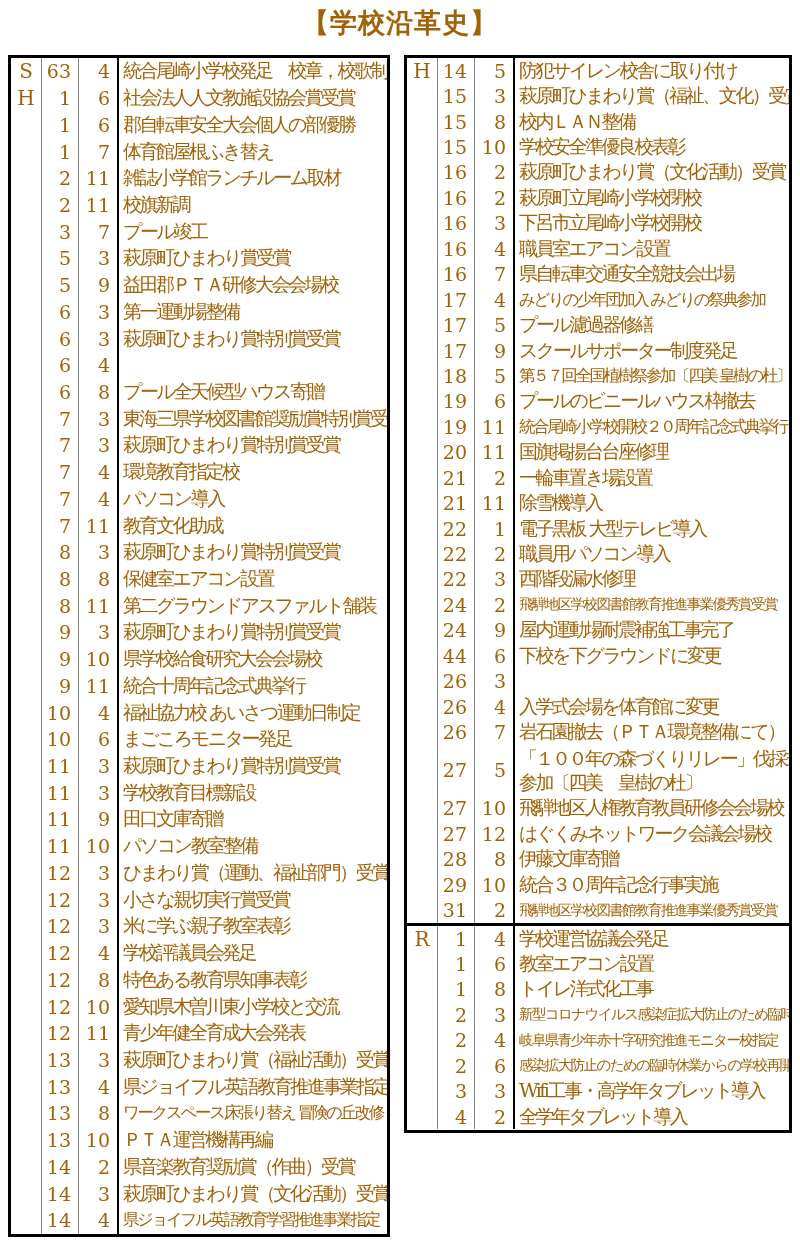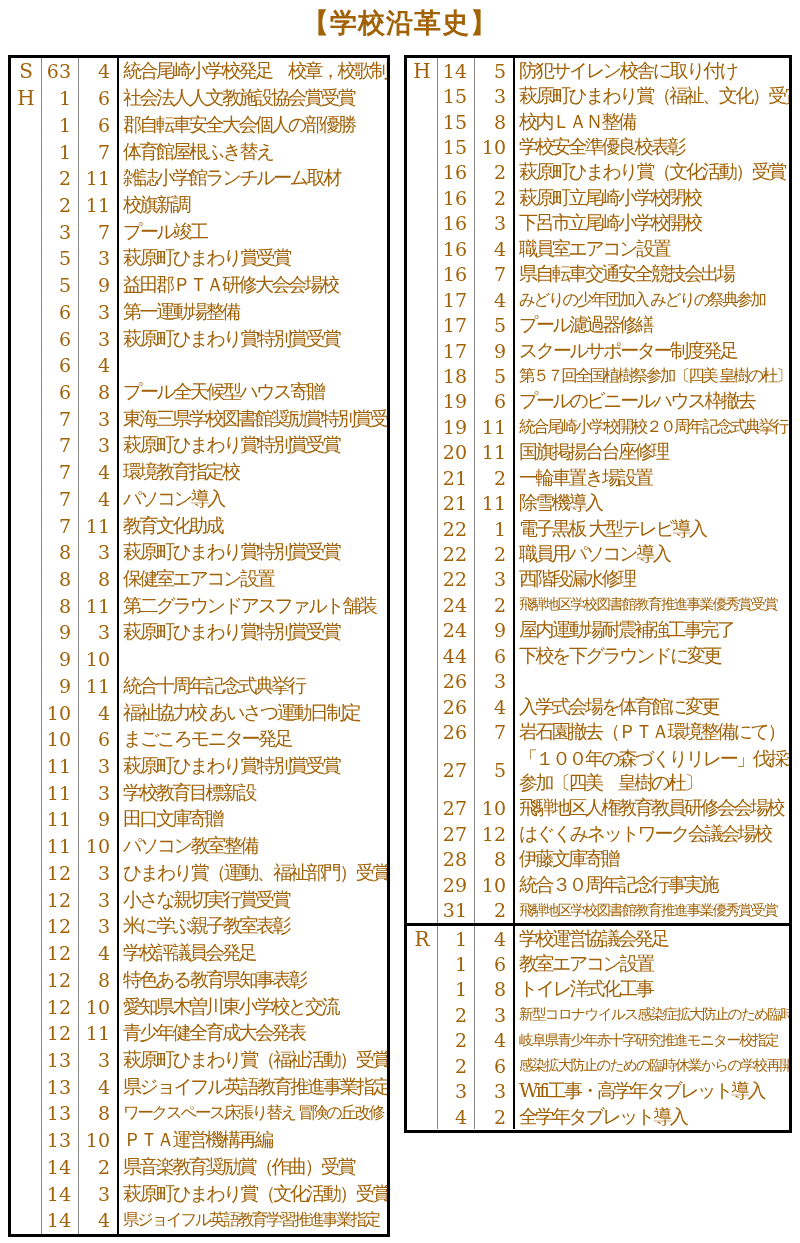--- a/index.html
+++ b/index.html
@@ -169,20 +169,21 @@
         <div class="row">
           <div class="cell c-era"></div>
           <div class="cell c-year">9</div>
           <div class="cell c-month">3</div>
           <div class="cell c-text">萩原町ひまわり賞特別賞受賞</div>
         </div>
         <div class="row">
           <div class="cell c-era"></div>
           <div class="cell c-year">9</div>
           <div class="cell c-month">10</div>
+          <div class="cell c-text">県学校給食研究大会会場校</div>
         </div>
         <div class="row">
           <div class="cell c-era"></div>
           <div class="cell c-year">9</div>
           <div class="cell c-month">11</div>
           <div class="cell c-text">統合十周年記念式典挙行</div>
         </div>
         <div class="row">
           <div class="cell c-era"></div>
           <div class="cell c-year">10</div>

